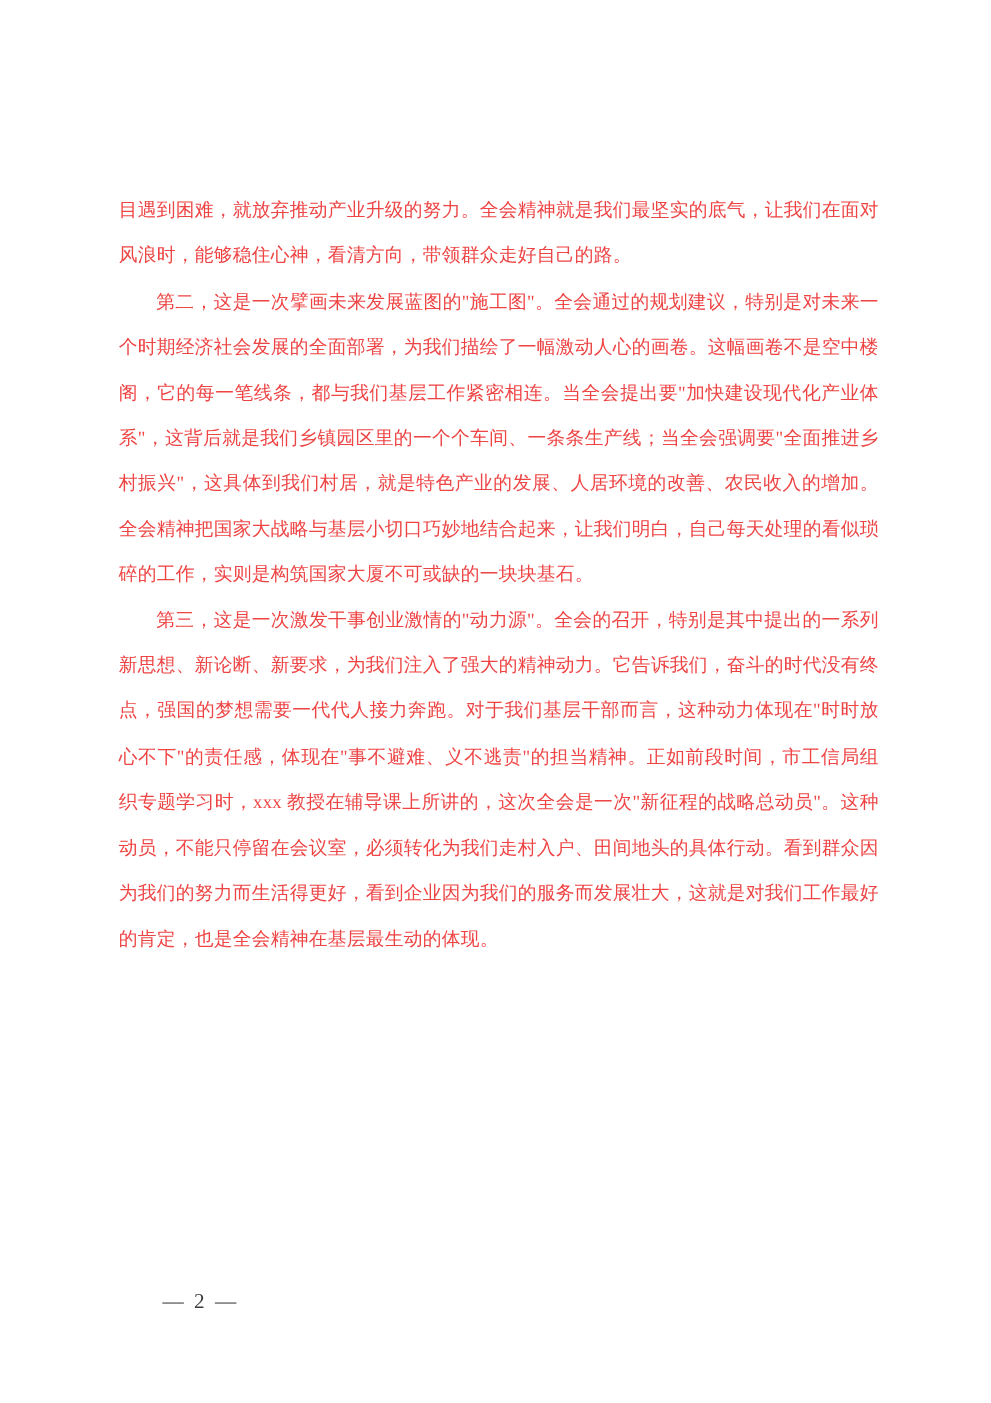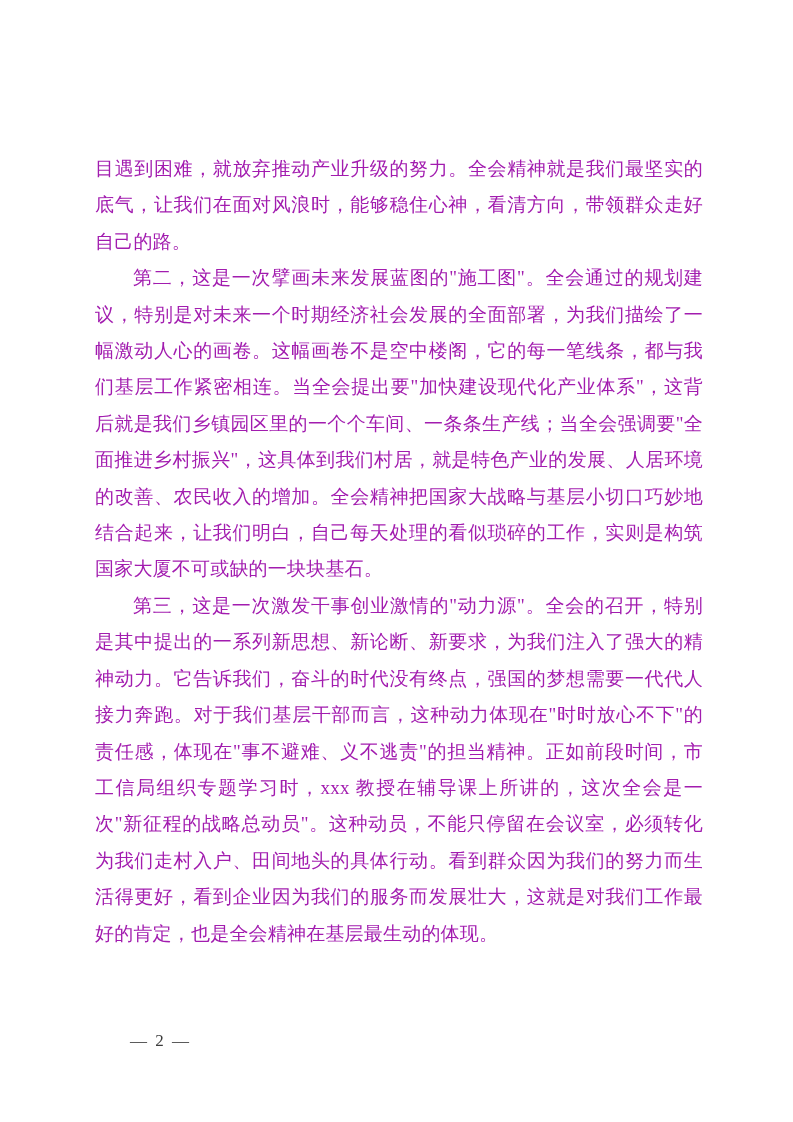--- a/index.html
+++ b/index.html
@@ -13,23 +13,23 @@
     height: 1122px;
     background: #ffffff;
     overflow: hidden;
     font-family: "Liberation Serif", "DejaVu Serif", serif;
   }
   .content {
     position: absolute;
     left: 95px;
     top: 151px;
     width: 608px;
-    font-size: 19px;
+    font-size: 15px;
     line-height: 36.4px;
-    color: #a21caf;
+    color: #ef4444;
     text-align: justify;
     letter-spacing: 0.2px;
   }
   .content p {
     margin: 0;
     padding: 0;
     text-indent: 2em;
   }
   .content p.continuation {
     text-indent: 0;

